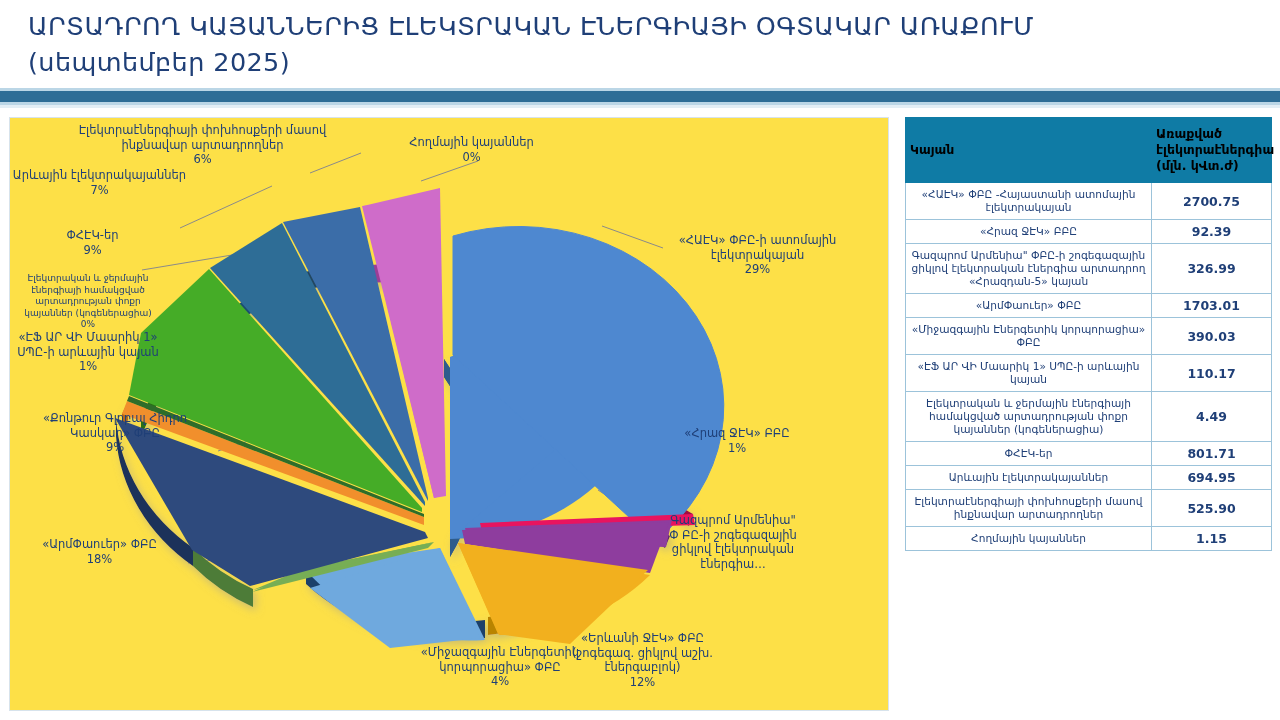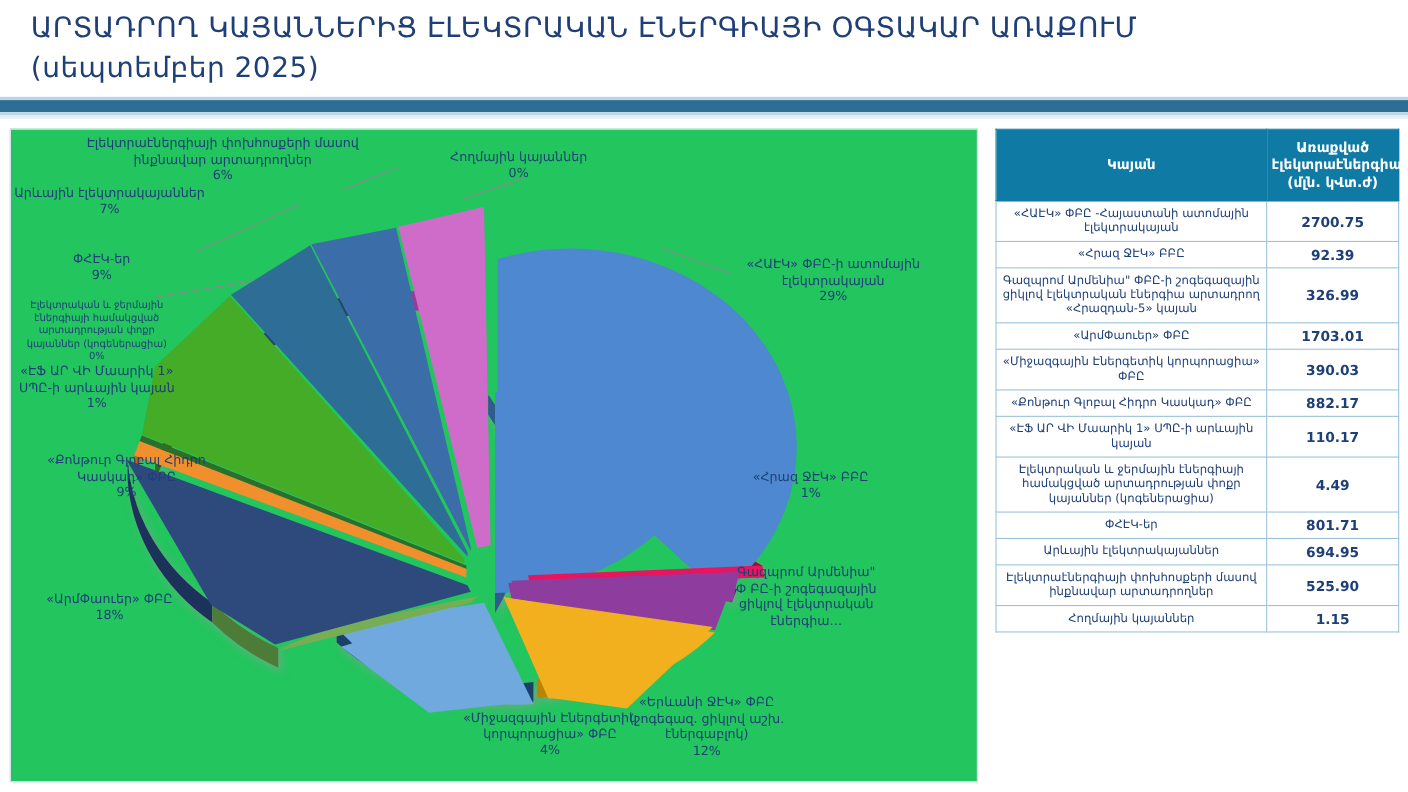--- a/index.html
+++ b/index.html
@@ -27,41 +27,41 @@
   #rule-wrap{position:absolute;left:0;top:88px;width:1280px;}
   #rule-wrap .r1{height:3px;background:#BBD6E6;}
   #rule-wrap .r2{height:11px;background:#2E6D96;}
   #rule-wrap .r3{height:3px;background:#BBD6E6;}
   #rule-wrap .r4{height:3px;background:#E3EEF5;}
 
   
   #chart-panel{
     position:absolute;left:9px;top:117px;
     width:880px;height:594px;
-    background:#22c55e;border:1px solid #D7E3EC;
+    background:#fde047;border:1px solid #D7E3EC;
     box-sizing:border-box;
   }
 
   .pie-label{
     position:absolute;color:#1F3F77;text-align:center;
     font-size:11.5px;line-height:14.5px;white-space:pre-line;
   }
   .pie-label.small{font-size:9px;line-height:11.5px;}
 
   svg.leader{position:absolute;left:0;top:0;pointer-events:none;}
 
   
   #table-panel{
     position:absolute;left:905px;top:117px;width:366px;
   }
   table{border-collapse:collapse;width:366px;table-layout:fixed;}
   th{
-    background:#0F7BA5;color:#ffffff;font-weight:bold;
+    background:#0F7BA5;color:#000000;font-weight:bold;
     font-size:12.5px;line-height:16px;padding:8px 4px;
-    border:1px solid #0F7BA5;text-align:center;vertical-align:middle;
+    border:1px solid #0F7BA5;text-align:left;vertical-align:middle;
   }
   td{
     border:1px solid #9CC3DA;color:#1F3F77;
     font-size:10.6px;line-height:13px;
     padding:5px 4px;text-align:center;vertical-align:middle;
   }
   td.val{font-weight:bold;font-size:12.5px;width:120px;}
   col.c1{width:246px;}
   col.c2{width:120px;}
 </style>
@@ -254,24 +254,20 @@
         </tr>
         <tr>
           <td>«ԱրմՓաուեր» ՓԲԸ</td>
           <td class="val">1703.01</td>
         </tr>
         <tr>
           <td>«Միջազգային Էներգետիկ կորպորացիա» ՓԲԸ</td>
           <td class="val">390.03</td>
         </tr>
         <tr>
-          <td>«Քոնթուր Գլոբալ Հիդրո Կասկադ» ՓԲԸ</td>
-          <td class="val">882.17</td>
-        </tr>
-        <tr>
           <td>«ԷՖ ԱՐ ՎԻ Մաարիկ 1» ՍՊԸ-ի արևային կայան</td>
           <td class="val">110.17</td>
         </tr>
         <tr>
           <td>Էլեկտրական և ջերմային էներգիայի համակցված արտադրության փոքր կայաններ (կոգեներացիա)</td>
           <td class="val">4.49</td>
         </tr>
         <tr>
           <td>ՓՀԷԿ-եր</td>
           <td class="val">801.71</td>

